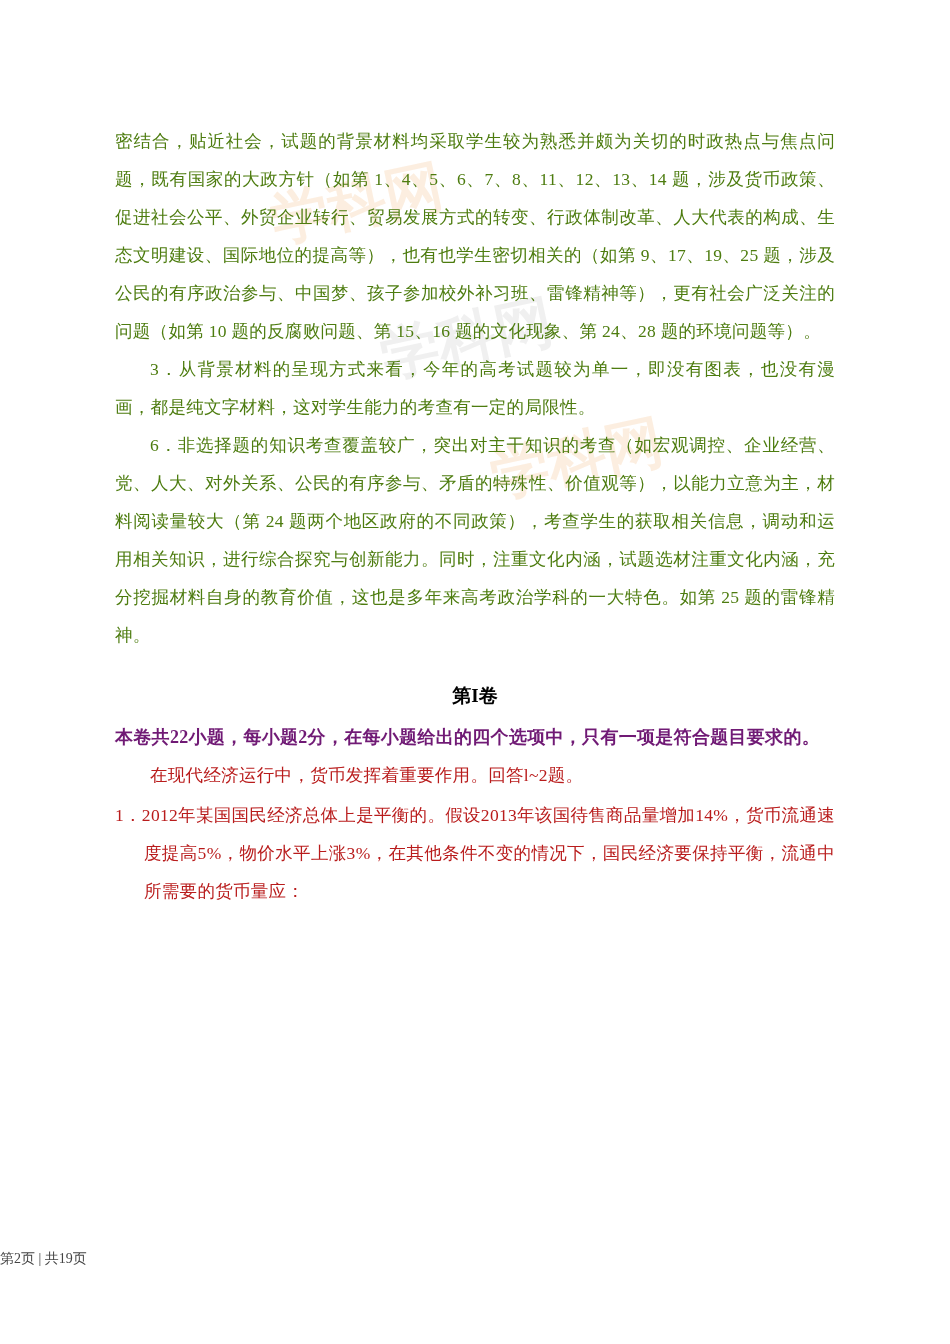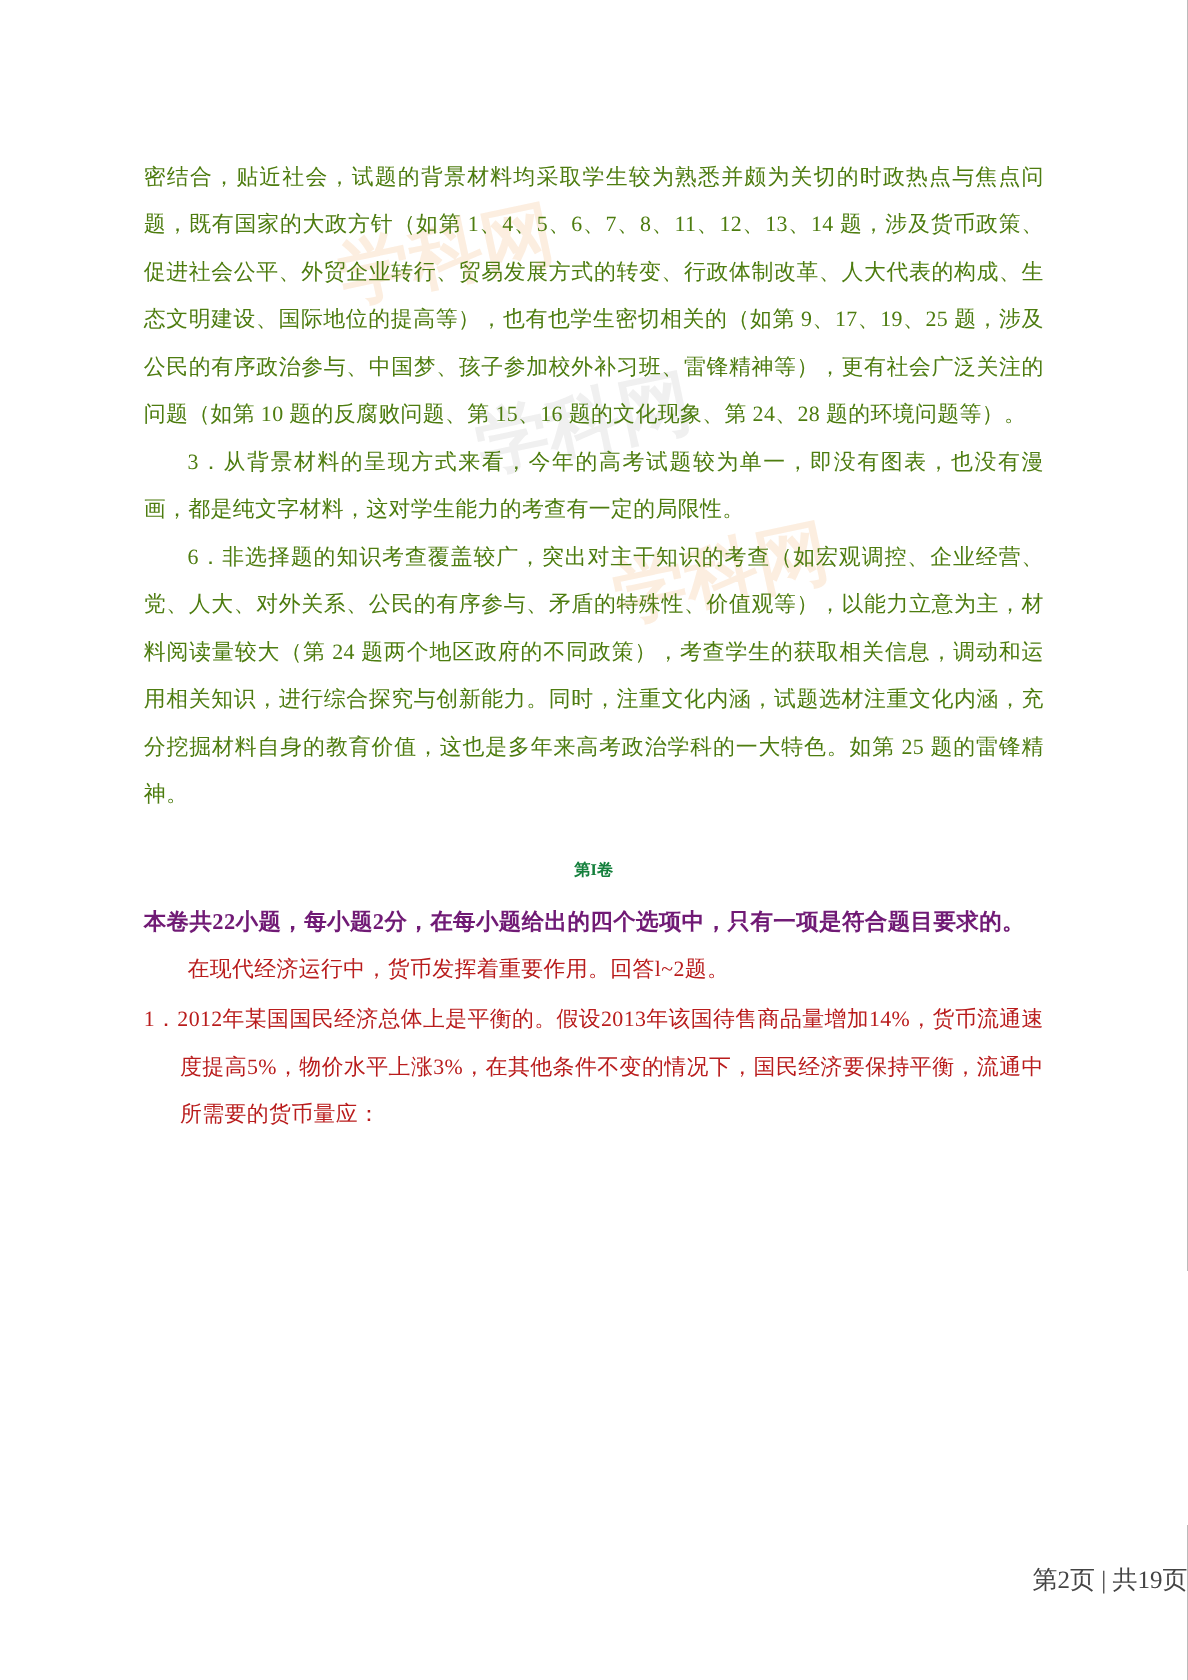--- a/index.html
+++ b/index.html
@@ -25,23 +25,23 @@
     line-height: 38px;
     text-align: justify;
     letter-spacing: 0.3px;
   }
   .red { color: #4d7c0f; }
   .indent { text-indent: 2em; }
   .noindent { text-indent: 0; }
   .section-title {
     margin: 26px 0 6px 0;
     text-align: center;
-    font-size: 13px;
+    font-size: 19px;
     font-weight: bold;
-    color: #15803d;
+    color: #000000;
     line-height: 32px;
     font-family: "Liberation Serif", "DejaVu Serif", serif;
   }
   .instructions {
     font-weight: bold;
     color: #701a75;
     font-size: 18px !important;
   }
   .lead {
     color: #b91c1c;
@@ -51,22 +51,22 @@
     color: #b91c1c;
     padding-left: 29px;
     text-indent: -29px;
     margin-top: 2px !important;
   }
   .footer {
     position: absolute;
     left: 0;
     top: 1250px;
     width: 100%;
-    text-align: right;
-    font-size: 20px;
+    text-align: left;
+    font-size: 14px;
     color: #444444;
     font-family: "Liberation Serif", "DejaVu Serif", serif;
   }
   
   .wm {
     position: absolute;
     font-size: 58px;
     font-weight: bold;
     color: rgba(235, 150, 60, 0.16);
     transform: rotate(-12deg);

